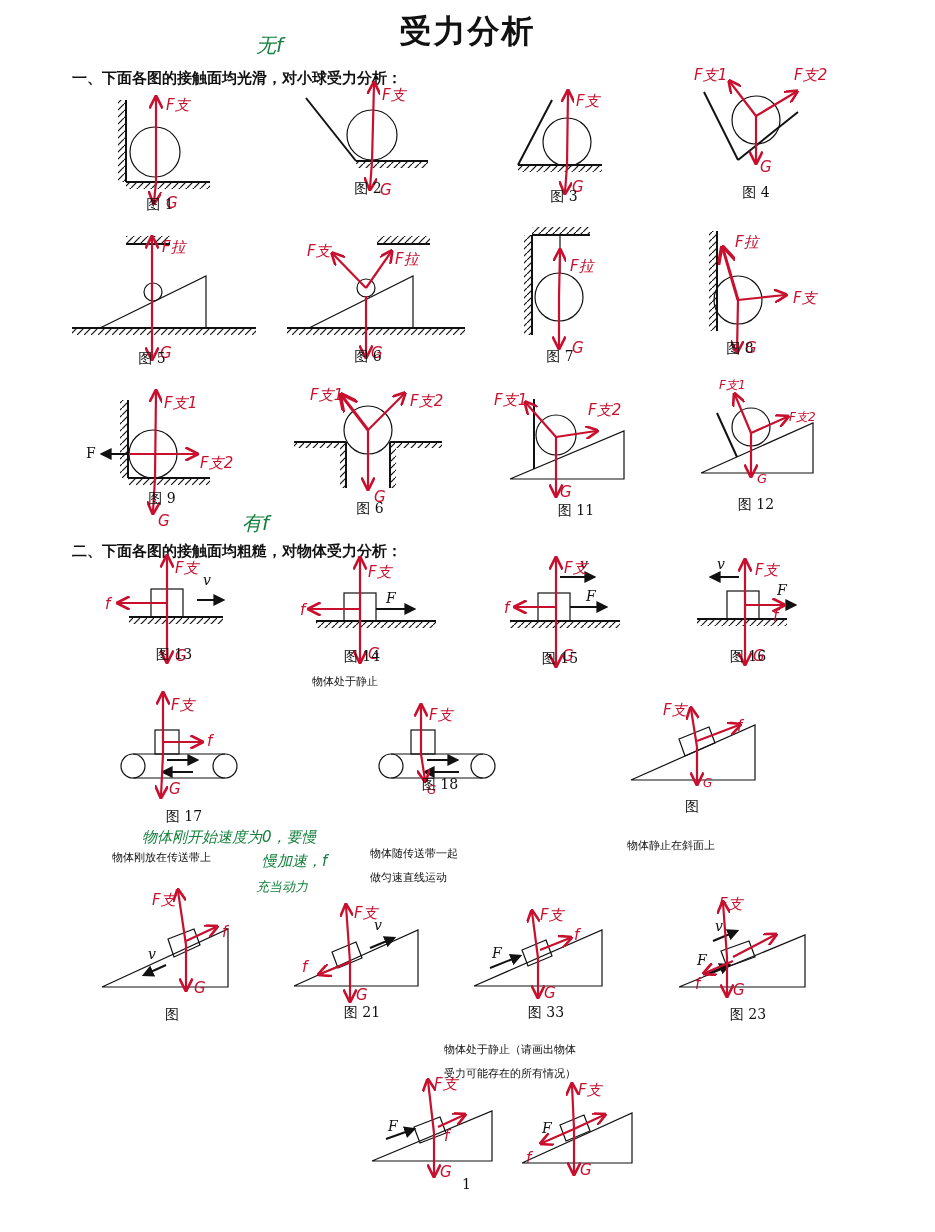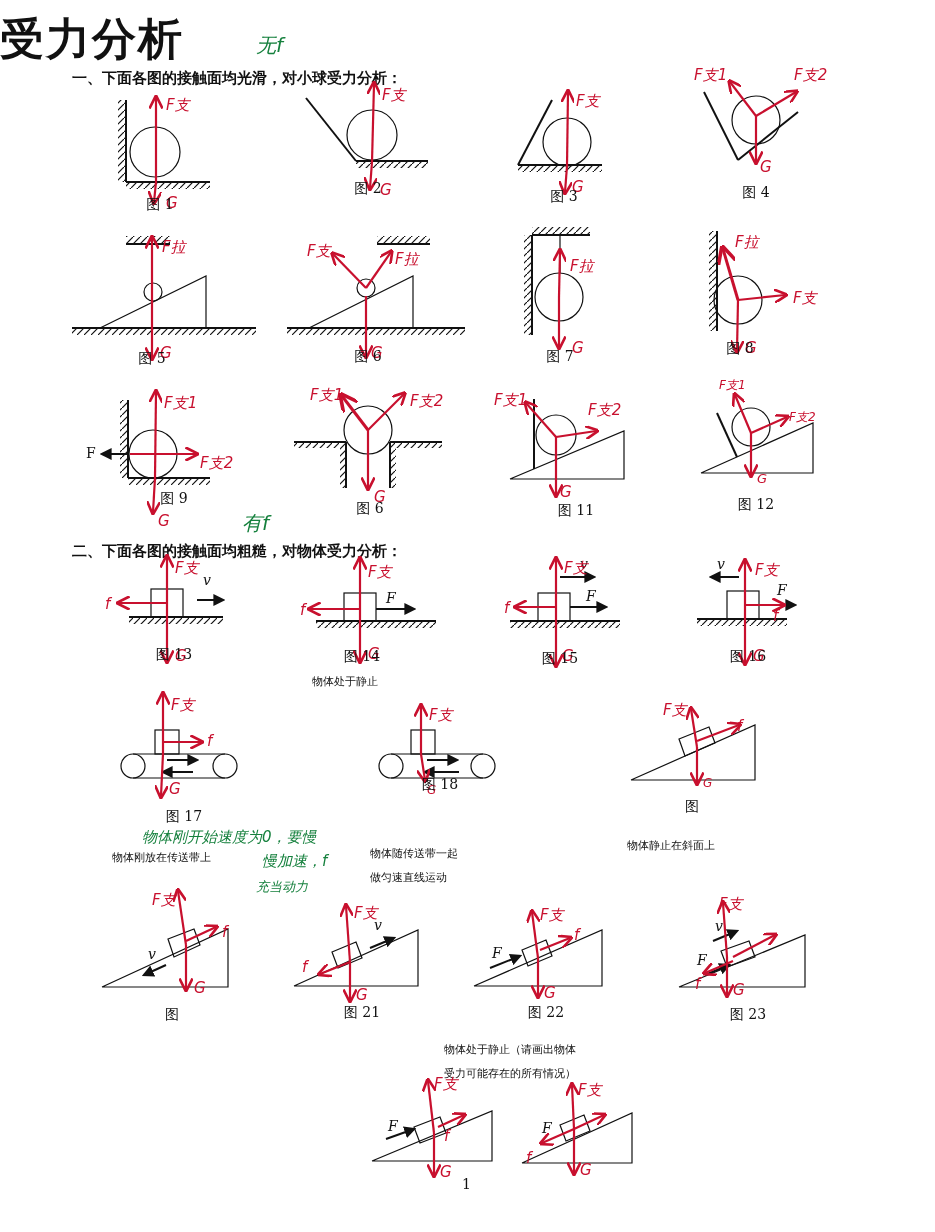--- a/index.html
+++ b/index.html
@@ -1,17 +1,17 @@
 <!DOCTYPE html>
 <html><head>
 <meta charset="utf-8">
 <style>
   html,body{margin:0;padding:0;background:#fff;}
   body{width:935px;height:1232px;position:relative;overflow:hidden;font-family:"DejaVu Serif","Liberation Serif",serif;color:#111;}
-  .title{position:absolute;left:0;right:0;top:10px;font-size:44px;font-weight:bold;letter-spacing:2px;font-family:"DejaVu Sans","Liberation Sans",sans-serif;}
+  .title{position:absolute;left:0;right:0;top:10px;text-align:center;font-size:32px;font-weight:bold;letter-spacing:2px;font-family:"DejaVu Sans","Liberation Sans",sans-serif;}
   .section{position:absolute;font-size:15px;font-weight:bold;font-family:"DejaVu Sans","Liberation Sans",sans-serif;margin-top:7px;}
   .caption{position:absolute;font-size:14px;text-align:center;width:80px;}
   .note{position:absolute;font-size:11px;line-height:24px;}
   .hw{position:absolute;color:#15803d;font-family:"DejaVu Sans","Liberation Sans",sans-serif;font-style:italic;font-size:15px;line-height:22px;}
   svg.fig{position:absolute;overflow:visible;}
   .k{stroke:#111;stroke-width:2;fill:none;}
   .kt{stroke:#111;stroke-width:1.2;fill:none;}
   .r{stroke:#c8102e;stroke-width:2.2;fill:none;}
   .rt{fill:#c8102e;font-family:"DejaVu Sans","Liberation Sans",sans-serif;font-style:italic;font-size:15px;}
   .bt{fill:#111;font-family:"DejaVu Serif","Liberation Serif",serif;font-style:italic;font-size:14px;}
@@ -154,21 +154,21 @@
   <circle class="kt" cx="73" cy="74" r="24"></circle>
   <line class="k" x1="48" y1="74" x2="22" y2="74" marker-end="url(#ak)"></line>
   <text class="bt" x="6" y="78" style="font-style:normal">F</text>
   <line class="r" x1="75" y1="98" x2="76" y2="12" marker-end="url(#ar)"></line>
   <line class="r" x1="50" y1="74" x2="116" y2="74" marker-end="url(#ar)"></line>
   <line class="r" x1="75" y1="98" x2="73" y2="132" marker-end="url(#ar)"></line>
   <text class="rt" x="84" y="28">F支1</text>
   <text class="rt" x="120" y="88">F支2</text>
   <text class="rt" x="78" y="146">G</text>
 </svg>
-<div class="caption" style="left:134px;top:490px">图 9</div>
+<div class="caption" style="left:122px;top:490px">图 9</div>
 
 <svg class="fig" style="left:290px;top:380px" width="180" height="130">
   <line class="k" x1="4" y1="62" x2="56" y2="62"></line>
     <line class="k" x1="100" y1="62" x2="152" y2="62"></line>
   <rect x="4" y="62" width="52" height="6" fill="url(#hatch)"></rect>
     <rect x="100" y="62" width="52" height="6" fill="url(#hatch)"></rect>
   <line class="k" x1="56" y1="62" x2="56" y2="108"></line>
     <line class="k" x1="100" y1="62" x2="100" y2="108"></line>
   <rect x="50" y="68" width="6" height="40" fill="url(#hatch)"></rect>
     <rect x="100" y="68" width="6" height="40" fill="url(#hatch)"></rect>
@@ -360,21 +360,21 @@
   <polygon class="kt" points="52,50 76,40 82,56 58,66"></polygon>
   <line class="k" x1="20" y1="68" x2="50" y2="56" marker-end="url(#ak)"></line>
   <text class="bt" x="22" y="58">F</text>
   <line class="r" x1="68" y1="58" x2="62" y2="12" marker-end="url(#ar)"></line>
   <line class="r" x1="70" y1="50" x2="100" y2="38" marker-end="url(#ar)"></line>
   <line class="r" x1="68" y1="58" x2="68" y2="96" marker-end="url(#ar)"></line>
   <text class="rt" x="70" y="20">F支</text>
   <text class="rt" x="104" y="40">f</text>
   <text class="rt" x="74" y="98">G</text>
 </svg>
-<div class="caption" style="left:506px;top:1004px">图 22</div>
+<div class="caption" style="left:506px;top:1004px">图 33</div>
 
 <svg class="fig" style="left:675px;top:895px" width="140" height="105">
   <polyline class="kt" points="4,92 130,40 130,92 4,92"></polyline>
   <polygon class="kt" points="46,56 74,46 80,62 52,72"></polygon>
   <line class="k" x1="30" y1="80" x2="54" y2="70" marker-end="url(#ak)"></line>
   <text class="bt" x="22" y="70">F</text>
   <line class="k" x1="38" y1="46" x2="62" y2="36" marker-end="url(#ak)"></line>
   <text class="bt" x="40" y="36">v</text>
   <line class="r" x1="52" y1="62" x2="48" y2="8" marker-end="url(#ar)"></line>
   <line class="r" x1="58" y1="62" x2="100" y2="40" marker-end="url(#ar)"></line>

